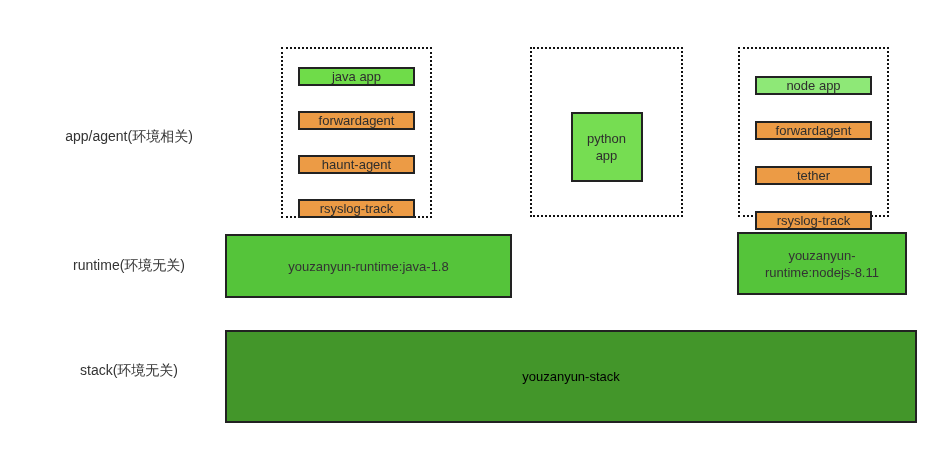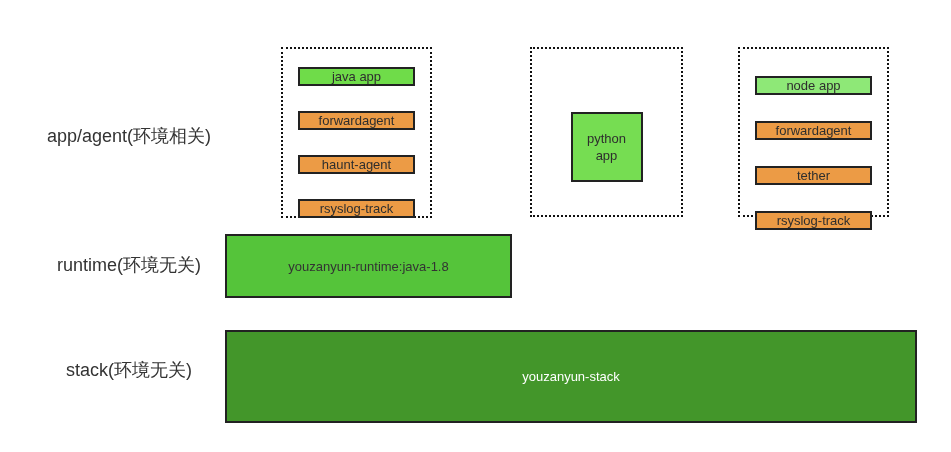--- a/index.html
+++ b/index.html
@@ -15,21 +15,21 @@
     background: #ffffff;
     overflow: hidden;
   }
 
   
   .layer-label {
     position: absolute;
     left: 0;
     width: 258px;
     text-align: center;
-    font-size: 18px;
+    font-size: 14px;
     color: #333333;
     line-height: 20px;
     white-space: nowrap;
   }
   .label-app    { top: 126px; }
   .label-runtime{ top: 255px; }
   .label-stack  { top: 360px; }
 
   
   .group {
@@ -102,21 +102,21 @@
   .stack-box {
     position: absolute;
     left: 225px; top: 330px; width: 692px; height: 93px;
     box-sizing: border-box;
     border: 2px solid #222222;
     background: #43962a;
     display: flex;
     align-items: center;
     justify-content: center;
     font-size: 13px;
-    color: #ffffff;
+    color: #000000;
   }
 </style>
 </head>
 <body>
 
 <div class="canvas">
 
   <div class="layer-label label-app">app/agent(环境相关)</div>
   <div class="layer-label label-runtime">runtime(环境无关)</div>
   <div class="layer-label label-stack">stack(环境无关)</div>
@@ -133,16 +133,17 @@
   </div>
 
   <div class="group group-c">
     <div class="chip chip-green-light">node app</div>
     <div class="chip chip-orange">forwardagent</div>
     <div class="chip chip-orange">tether</div>
     <div class="chip chip-orange">rsyslog-track</div>
   </div>
 
   <div class="runtime-box runtime-java">youzanyun-runtime:java-1.8</div>
+  <div class="runtime-box runtime-node">youzanyun-runtime:nodejs-8.11</div>
 
   <div class="stack-box">youzanyun-stack</div>
 
 </div>
 
 </body></html>

